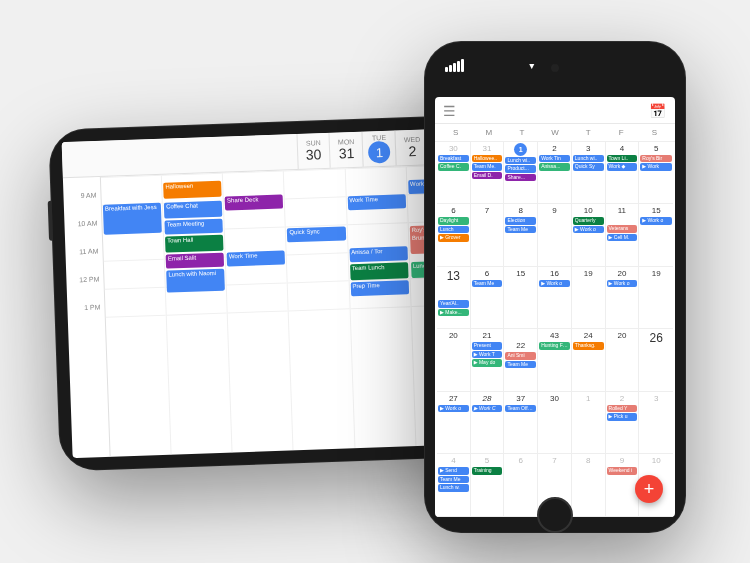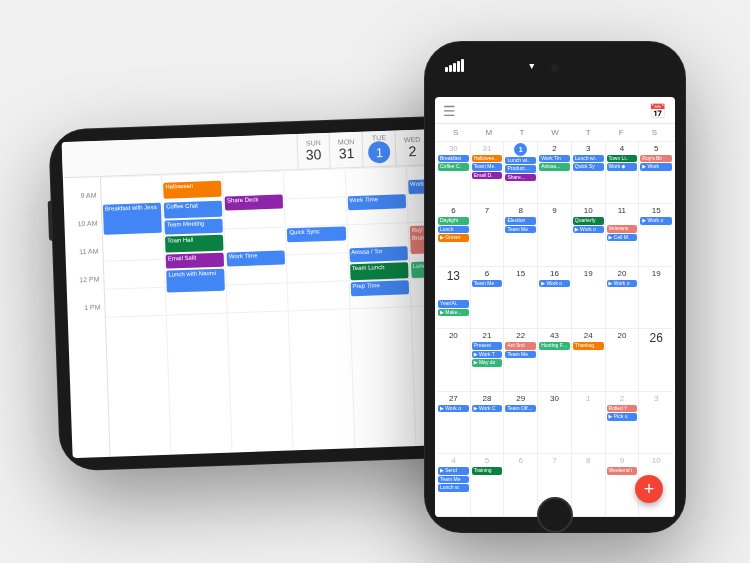--- a/index.html
+++ b/index.html
@@ -558,21 +558,21 @@
               <div class="month-day-cell" style="border-right: 1px solid rgb(238, 238, 238); padding: 1px; overflow: hidden;">
                 <div style="text-align: center; font-size: 8px; color: rgb(51, 51, 51); line-height: 1.4; margin-bottom: 1px;">20</div>
               </div>
               <div class="month-day-cell" style="border-right: 1px solid rgb(238, 238, 238); padding: 1px; overflow: hidden;">
                 <div style="text-align: center; font-size: 8px; color: rgb(51, 51, 51); line-height: 1.4; margin-bottom: 1px;">21</div>
                 <div class="month-event-pill" style="background: rgb(66, 133, 244); border-radius: 2px; padding: 0px 2px; font-size: 5px; color: rgb(255, 255, 255); margin-bottom: 1px; white-space: nowrap; overflow: hidden; text-overflow: ellipsis; line-height: 1.5;">Present</div>
                 <div class="month-event-pill" style="background: rgb(66, 133, 244); border-radius: 2px; padding: 0px 2px; font-size: 5px; color: rgb(255, 255, 255); margin-bottom: 1px; white-space: nowrap; overflow: hidden; text-overflow: ellipsis; line-height: 1.5;">▶ Work T</div>
                 <div class="month-event-pill" style="background: rgb(51, 182, 121); border-radius: 2px; padding: 0px 2px; font-size: 5px; color: rgb(255, 255, 255); margin-bottom: 1px; white-space: nowrap; overflow: hidden; text-overflow: ellipsis; line-height: 1.5;">▶ May do</div>
               </div>
               <div class="month-day-cell" style="border-right: 1px solid rgb(238, 238, 238); padding: 1px; overflow: hidden;">
-                <div style="text-align: center; font-size: 8px; color: rgb(51, 51, 51); line-height: 1.4; margin-bottom: 1px;">22</div>
+                <div style="text-align: center; font-size: 8px; color: rgb(51, 51, 51); line-height: 1.4; margin-bottom: 1px; margin-top: 10px;">22</div>
                 <div class="month-event-pill" style="background: rgb(230, 124, 115); border-radius: 2px; padding: 0px 2px; font-size: 5px; color: rgb(255, 255, 255); margin-bottom: 1px; white-space: nowrap; overflow: hidden; text-overflow: ellipsis; line-height: 1.5;">Ani Smi</div>
                 <div class="month-event-pill" style="background: rgb(66, 133, 244); border-radius: 2px; padding: 0px 2px; font-size: 5px; color: rgb(255, 255, 255); margin-bottom: 1px; white-space: nowrap; overflow: hidden; text-overflow: ellipsis; line-height: 1.5;">Team Me</div>
               </div>
               <div class="month-day-cell" style="border-right: 1px solid rgb(238, 238, 238); padding: 1px; overflow: hidden;">
                 <div style="text-align: center; font-size: 8px; color: rgb(51, 51, 51); line-height: 1.4; margin-bottom: 1px;">43</div>
                 <div class="month-event-pill" style="background: rgb(51, 182, 121); border-radius: 2px; padding: 0px 2px; font-size: 5px; color: rgb(255, 255, 255); margin-bottom: 1px; white-space: nowrap; overflow: hidden; text-overflow: ellipsis; line-height: 1.5;">Hunting Family for Thanksgiving</div>
               </div>
               <div class="month-day-cell" style="border-right: 1px solid rgb(238, 238, 238); padding: 1px; overflow: hidden;">
                 <div style="text-align: center; font-size: 8px; color: rgb(51, 51, 51); line-height: 1.4; margin-bottom: 1px;">24</div>
                 <div class="month-event-pill" style="background: rgb(245, 124, 0); border-radius: 2px; padding: 0px 2px; font-size: 5px; color: rgb(255, 255, 255); margin-bottom: 1px; white-space: nowrap; overflow: hidden; text-overflow: ellipsis; line-height: 1.5;">Thanksg.</div>
@@ -582,26 +582,26 @@
               </div>
               <div class="month-day-cell" style="border-right: none; padding: 1px; overflow: hidden;">
                 <div style="text-align: center; font-size: 12px; color: rgb(51, 51, 51); line-height: 1.4; margin-bottom: 1px;">26</div>
               </div>
             </div>
             <div class="month-week-row" style="display: grid; grid-template-columns: repeat(7, 1fr); flex: 1 1 0%; border-bottom: 1px solid rgb(238, 238, 238);">
               <div class="month-day-cell" style="border-right: 1px solid rgb(238, 238, 238); padding: 1px; overflow: hidden;">
                 <div style="text-align: center; font-size: 8px; color: rgb(51, 51, 51); line-height: 1.4; margin-bottom: 1px;">27</div>
                 <div class="month-event-pill" style="background: rgb(66, 133, 244); border-radius: 2px; padding: 0px 2px; font-size: 5px; color: rgb(255, 255, 255); margin-bottom: 1px; white-space: nowrap; overflow: hidden; text-overflow: ellipsis; line-height: 1.5;">▶ Work o</div>
               </div>
-              <div class="month-day-cell" style="border-right: 1px solid rgb(238, 238, 238); padding: 1px; overflow: hidden;">
+              <div class="month-day-cell" style="border-right: 1px solid rgb(238, 238, 238); padding: 1px; overflow: hidden; font-style: italic;">
                 <div style="text-align: center; font-size: 8px; color: rgb(51, 51, 51); line-height: 1.4; margin-bottom: 1px;">28</div>
                 <div class="month-event-pill" style="background: rgb(66, 133, 244); border-radius: 2px; padding: 0px 2px; font-size: 5px; color: rgb(255, 255, 255); margin-bottom: 1px; white-space: nowrap; overflow: hidden; text-overflow: ellipsis; line-height: 1.5;">▶ Work C</div>
               </div>
               <div class="month-day-cell" style="border-right: 1px solid rgb(238, 238, 238); padding: 1px; overflow: hidden;">
-                <div style="text-align: center; font-size: 8px; color: rgb(51, 51, 51); line-height: 1.4; margin-bottom: 1px;">29</div>
+                <div style="text-align: center; font-size: 8px; color: rgb(51, 51, 51); line-height: 1.4; margin-bottom: 1px;">37</div>
                 <div class="month-event-pill" style="background: rgb(66, 133, 244); border-radius: 2px; padding: 0px 2px; font-size: 5px; color: rgb(255, 255, 255); margin-bottom: 1px; white-space: nowrap; overflow: hidden; text-overflow: ellipsis; line-height: 1.5;">Team Offsite</div>
               </div>
               <div class="month-day-cell" style="border-right: 1px solid rgb(238, 238, 238); padding: 1px; overflow: hidden;">
                 <div style="text-align: center; font-size: 8px; color: rgb(51, 51, 51); line-height: 1.4; margin-bottom: 1px;">30</div>
               </div>
               <div class="month-day-cell" style="border-right: 1px solid rgb(238, 238, 238); padding: 1px; overflow: hidden;">
                 <div style="text-align: center; font-size: 8px; color: rgb(187, 187, 187); line-height: 1.4; margin-bottom: 1px;">1</div>
               </div>
               <div class="month-day-cell" style="border-right: 1px solid rgb(238, 238, 238); padding: 1px; overflow: hidden;">
                 <div style="text-align: center; font-size: 8px; color: rgb(187, 187, 187); line-height: 1.4; margin-bottom: 1px;">2</div>

